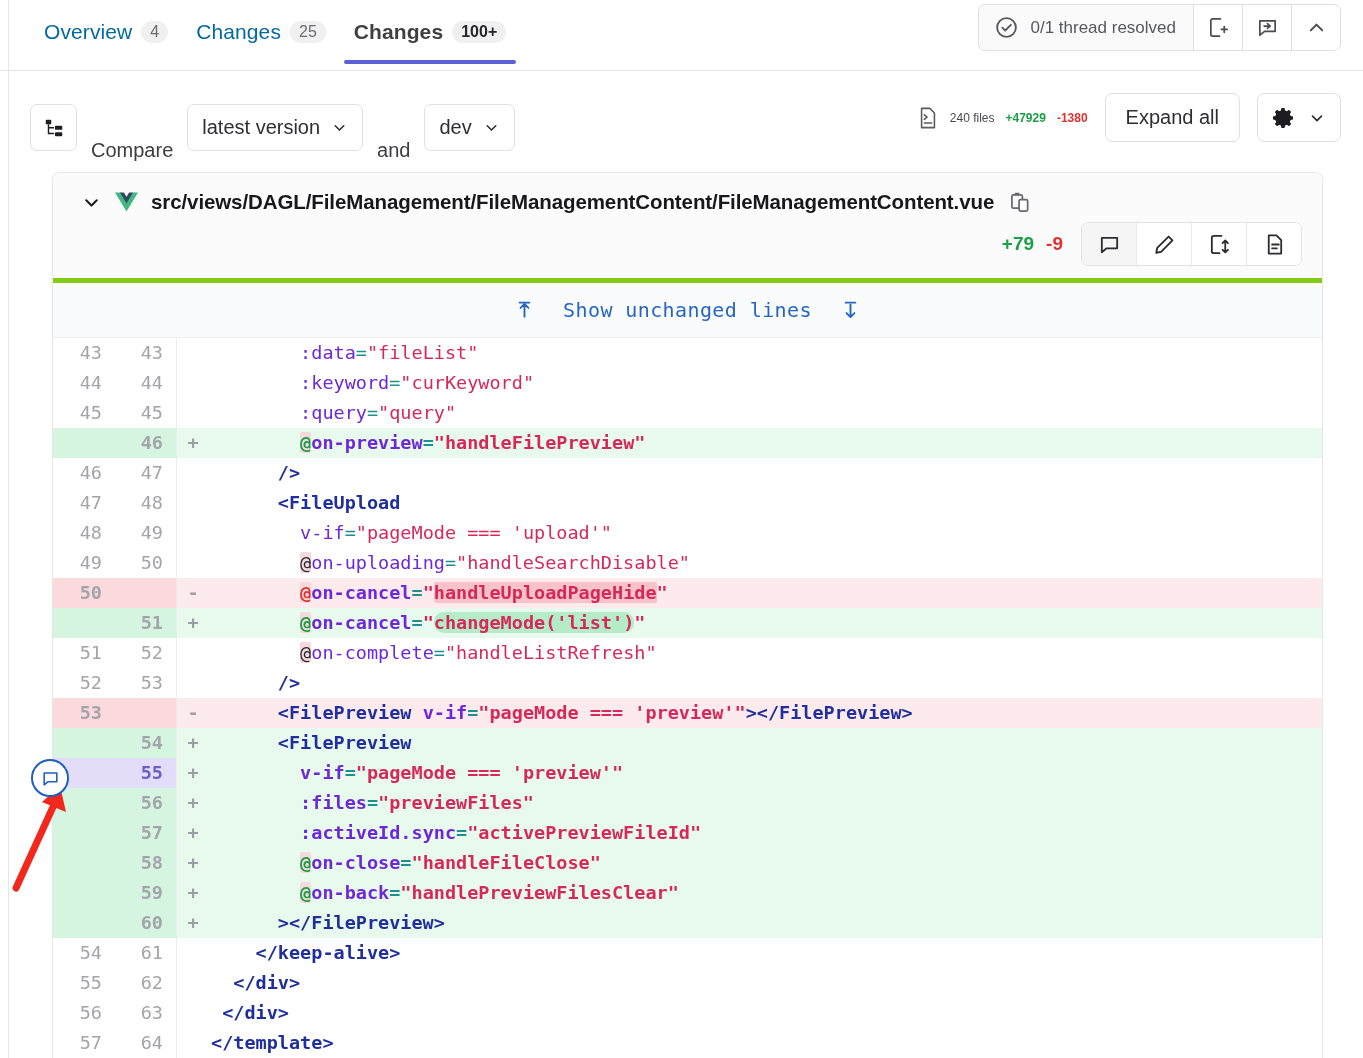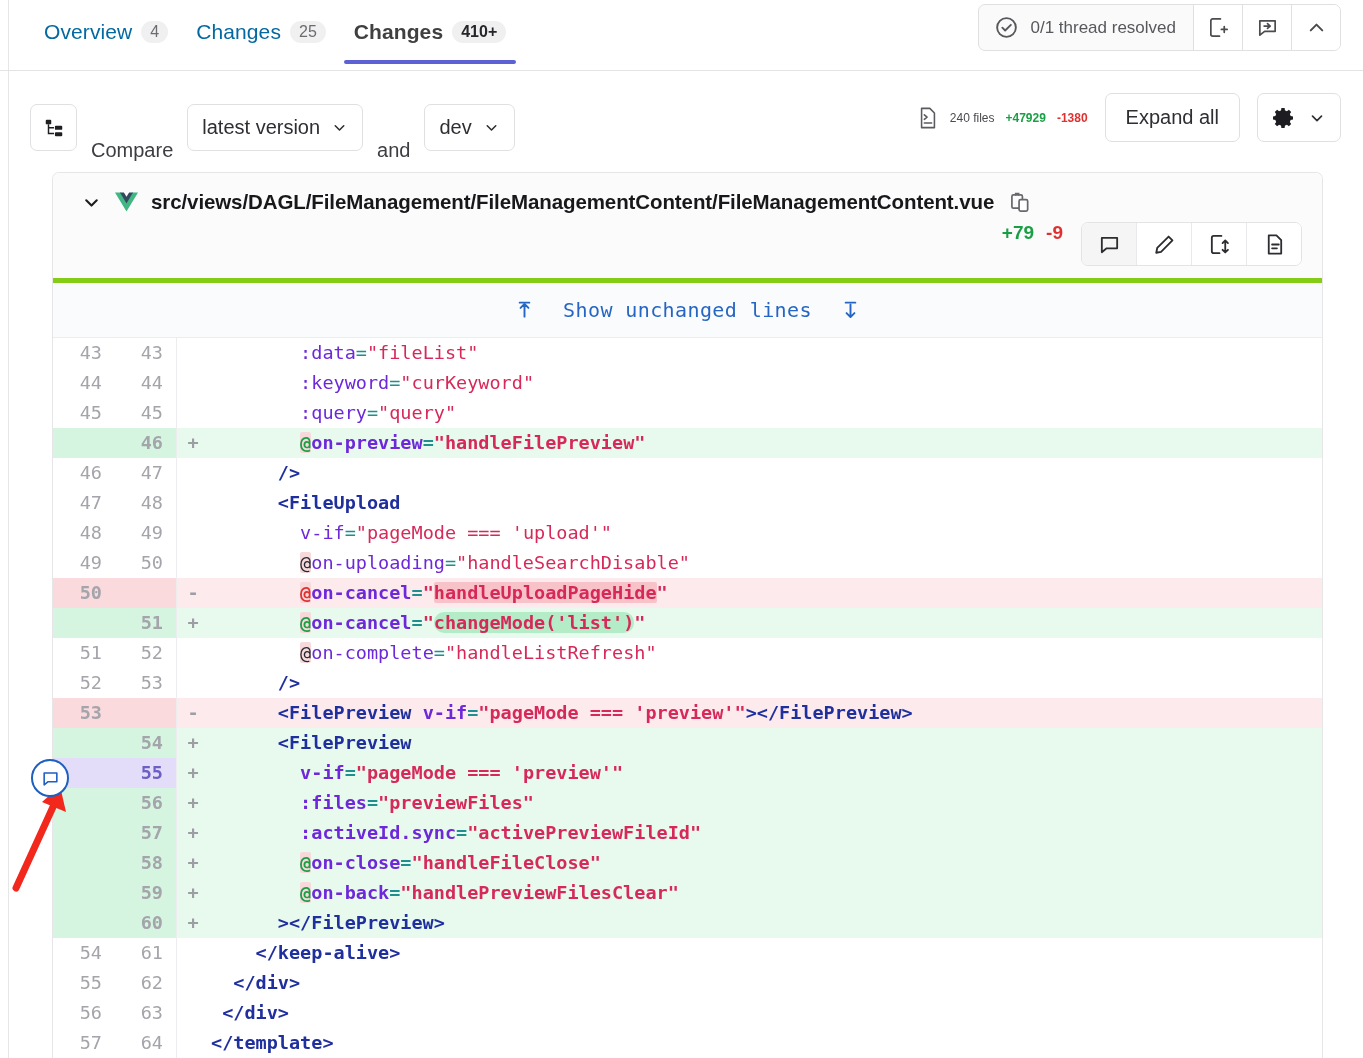--- a/index.html
+++ b/index.html
@@ -48,21 +48,21 @@
     gap:12px;padding:0 14px;cursor:pointer;}
 
   
   .diffcard{position:absolute;left:52px;top:172px;width:1271px;
     border:1px solid #e6e6e8;border-bottom:none;border-radius:7px 7px 0 0;background:#fff;box-sizing:border-box;overflow:hidden;}
   .file-head{background:#fbfbfc;padding:12px 0 10px 0;border-bottom:5px solid #84cc16;}
   .fh-row1{display:flex;align-items:center;gap:12px;padding:5px 14px 0 28px;}
   .caret{cursor:pointer;display:flex;align-items:center;color:#1d1d20;}
   .filepath{font-size:20.5px;font-weight:700;color:#18181b;letter-spacing:-.1px;white-space:nowrap;}
   .copy-icon{cursor:pointer;display:flex;align-items:center;margin-left:4px;}
-  .fh-row2{display:flex;justify-content:flex-end;gap:18px;padding:8px 20px 2px 0;}
+  .fh-row2{display:flex;align-items:center;justify-content:flex-end;gap:18px;padding:8px 20px 2px 0;}
   .fh-stats{font-size:19px;display:flex;gap:12px;}
   .icon-group{display:flex;border:1px solid #e3e3e5;border-radius:7px;overflow:hidden;background:#fff;}
   .ig-btn{width:54px;height:42px;display:flex;align-items:center;justify-content:center;
     border-left:1px solid #e9e9eb;cursor:pointer;background:#fff;}
   .ig-btn:first-child{border-left:none;background:#f5f5f6;}
 
   .expander{background:#fafbfc;border-bottom:1px solid #ededef;height:54px;display:flex;align-items:center;
     justify-content:center;gap:28px;}
   .exp-link{font-family:"DejaVu Sans Mono","Liberation Mono",monospace;font-size:20px;color:#2566c4;cursor:pointer;letter-spacing:.4px;}
   .exp-arrow{color:#2566c4;cursor:pointer;display:flex;align-items:center;}
@@ -111,21 +111,21 @@
     <div class="tab">
       <span class="tlabel">Overview</span>
       <span class="tcount">4</span>
     </div>
     <div class="tab">
       <span class="tlabel">Changes</span>
       <span class="tcount">25</span>
     </div>
     <div class="tab active">
       <span class="tlabel">Changes</span>
-      <span class="tcount">410+</span>
+      <span class="tcount">100+</span>
     </div>
   </div>
 
   <div class="hdr-right">
     <div class="thread-chip">
       <span style="display:flex;">
         <svg width="25" height="25" viewBox="0 0 24 24" fill="none" stroke="#57585c" stroke-width="1.8">
           <circle cx="12" cy="12" r="9"></circle>
             <path d="M8 12.2l2.7 2.7L16.2 9.4" stroke-linecap="round" stroke-linejoin="round"></path>
         </svg>

